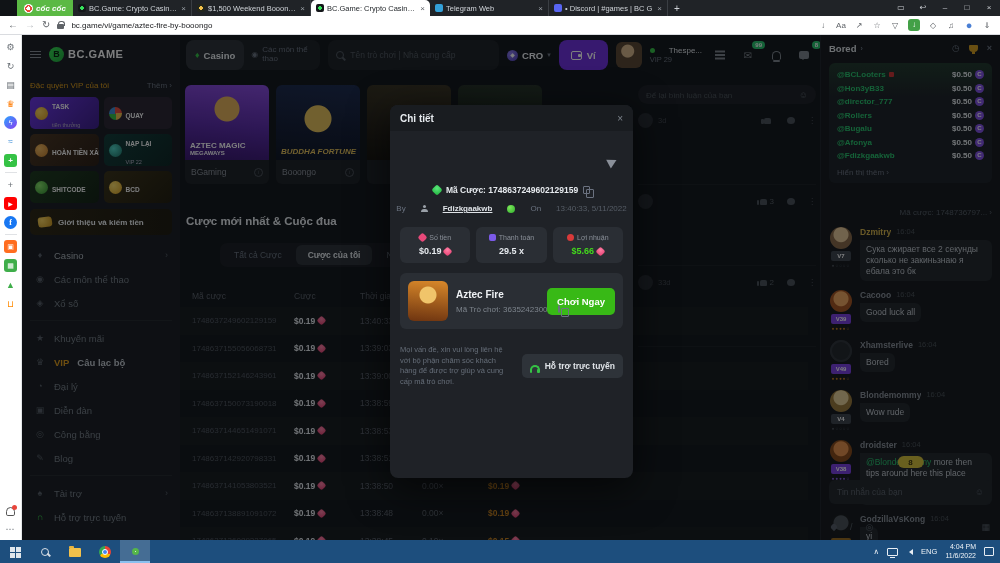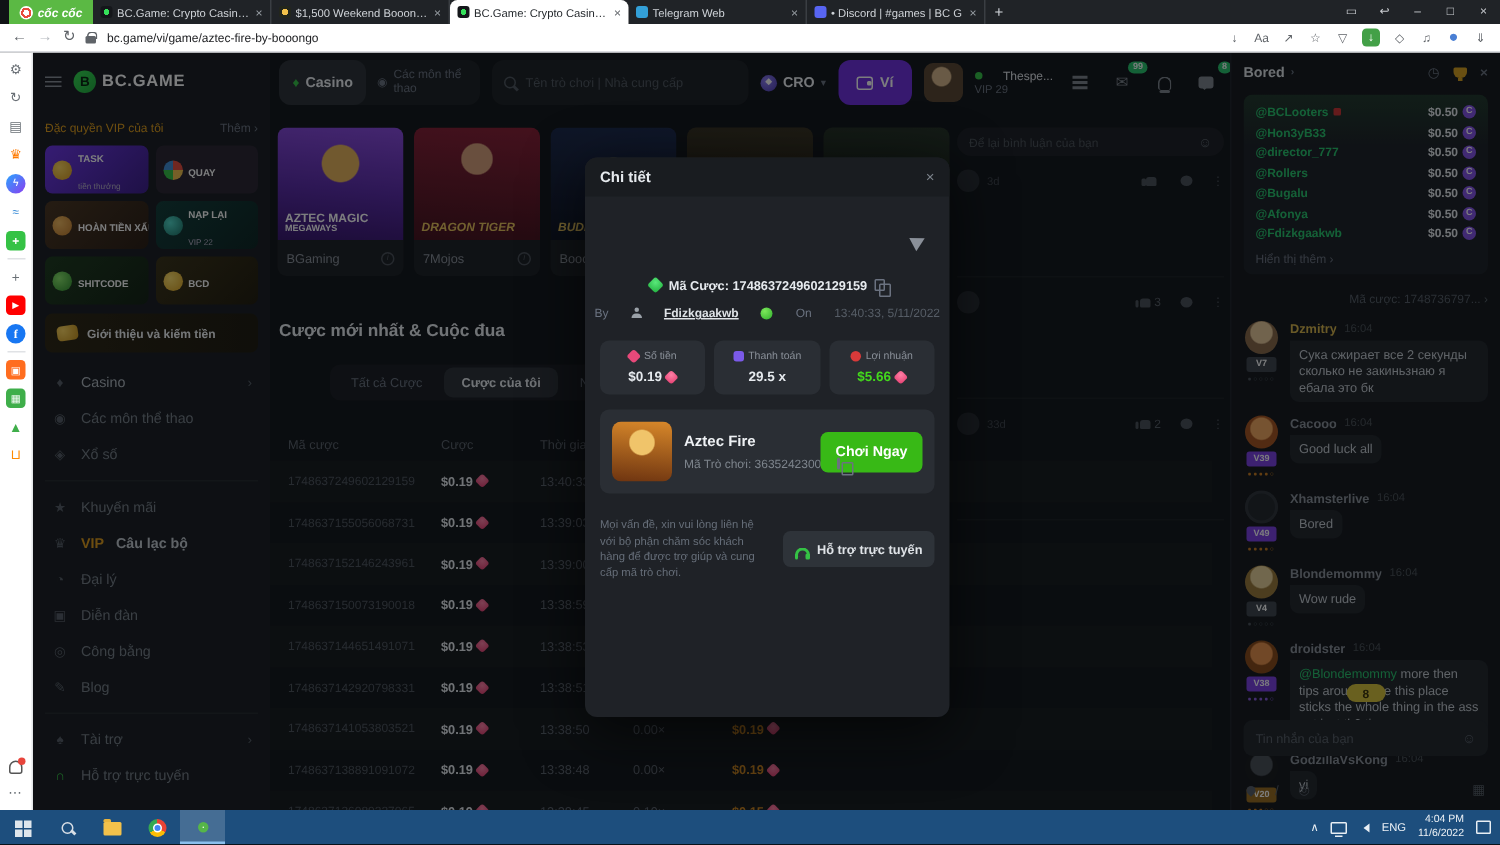--- a/index.html
+++ b/index.html
@@ -1,20 +1,20 @@
 <!DOCTYPE html>
 <html><head>
 <meta charset="utf-8">
 <style>
 *{margin:0;padding:0;box-sizing:border-box}
 body{width:1000px;height:563px;overflow:hidden;background:#000;font-family:"Liberation Sans","DejaVu Sans",sans-serif}
 .screen{position:relative;width:1000px;height:563px;overflow:hidden;background:#101316}
 
 
-.tabstrip{position:absolute;top:0;left:6px;right:0;height:16px;background:#202327;display:flex;align-items:stretch;z-index:60}
+.tabstrip{position:absolute;top:0;left:17px;right:0;height:16px;background:#202327;display:flex;align-items:stretch;z-index:60}
 .brand{width:56px;background:#5bb944;color:#fff;font-size:8px;font-weight:bold;display:flex;align-items:center;justify-content:center;gap:3px;font-style:italic}
 .brand-logo{width:9px;height:9px;border-radius:50%;background:radial-gradient(circle,#fff 0 2px,#e84c3d 2px 3.5px,#fff 3.5px)}
 .tab{display:flex;align-items:center;gap:3px;padding:0 5px;width:119px;color:#cfd3d8;font-size:7.5px;border-right:1px solid #3a3e43;min-width:0}
 .tab.active{background:#fff;color:#24282c;border-radius:5px 5px 0 0;border-right:none}
 .tab .fav{width:8px;height:8px;border-radius:2px;flex:none}
 .fav-bcgame{background:radial-gradient(circle,#35e05a 0 2px,#14161a 2px)}
 .fav-booongo{background:radial-gradient(circle,#f3c14b 0 2px,#23261c 2px)}
 .fav-telegram{border-radius:50%;background:#33a0d8}
 .fav-discord{border-radius:50%;background:#5865f2}
 .tab-label{white-space:nowrap;overflow:hidden;text-overflow:ellipsis;flex:1}
@@ -185,21 +185,21 @@
 .chat-hicons{margin-left:auto;display:flex;gap:9px;align-items:center;color:#6b7380;font-size:9px}
 .i-trophy{width:9px;height:7px;background:#d8a01f;border-radius:1px 1px 4px 4px;position:relative}
 .i-trophy::after{content:"";position:absolute;left:3px;bottom:-2.5px;width:3px;height:2.5px;background:#d8a01f}
 .tip-card{background:linear-gradient(180deg,rgba(53,194,69,.14),rgba(53,194,69,0) 28%),#1d2126;border-radius:6px;padding:5px 8px 6px;margin-top:2px}
 .tip-row{display:flex;align-items:center;height:13.5px}
 .tip-user{color:#27c46c;font-size:8px;font-weight:bold}
 .tip-flag{width:5px;height:5px;background:#c33;margin-left:3px;border-radius:1px}
 .tip-amt{margin-left:auto;color:#e6eaee;font-size:8px;font-weight:bold;display:flex;gap:3px;align-items:center}
 .pcoin{display:inline-block;width:9px;height:9px;border-radius:50%;background:#8552e8;color:#fff;font-size:6px;line-height:9px;text-align:center;font-weight:bold}
 .tip-more{color:#6b7280;font-size:8px;padding-top:5px}
-.bet-ref{color:#565d66;font-size:8px;text-align:right;margin-top:12px}
+.bet-ref{color:#565d66;font-size:8px;text-align:right;margin-top:25px}
 .chat-msgs{margin-top:10px;display:flex;flex-direction:column;gap:9px}
 .msg{display:flex;gap:7px}
 .msg-left{width:24px;flex:none;display:flex;flex-direction:column;align-items:center;gap:2px}
 .av{width:22px;height:22px;border-radius:50%}
 .a1{background:radial-gradient(circle at 50% 35%,#e8c89a 0 7px,#8a6a48 8px)}
 .a2{background:radial-gradient(circle at 50% 40%,#f3a85e 0 7px,#a85520 8px)}
 .a3{background:#22262b;box-shadow:inset 0 0 0 2px #2f343a}
 .a4{background:radial-gradient(circle at 50% 35%,#e8d29a 0 7px,#9c7a3a 8px)}
 .a5{background:radial-gradient(circle at 50% 40%,#e8914a 0 7px,#8a4a18 8px)}
 .a6{background:radial-gradient(circle at 50% 40%,#4a5056 0 7px,#17191c 8px)}
@@ -562,29 +562,20 @@
       <div class="gcard">
             <div class="gimg g-aztec">
               <div class="gtitle"><span>AZTEC MAGIC</span><div class="gsub">MEGAWAYS</div></div>
             </div>
             <div class="gfoot">
               <span>BGaming</span>
               <span class="info-i">i</span>
             </div>
           </div>
           <div class="gcard">
-            <div class="gimg g-dragon">
-              <div class="gtitle"><span>DRAGON TIGER</span><div class="gsub"></div></div>
-            </div>
-            <div class="gfoot">
-              <span>7Mojos</span>
-              <span class="info-i">i</span>
-            </div>
-          </div>
-          <div class="gcard">
             <div class="gimg g-buddha">
               <div class="gtitle"><span>BUDDHA FORTUNE</span><div class="gsub"></div></div>
             </div>
             <div class="gfoot">
               <span>Booongo</span>
               <span class="info-i">i</span>
             </div>
           </div>
           <div class="gcard">
             <div class="gimg g-dark1">

